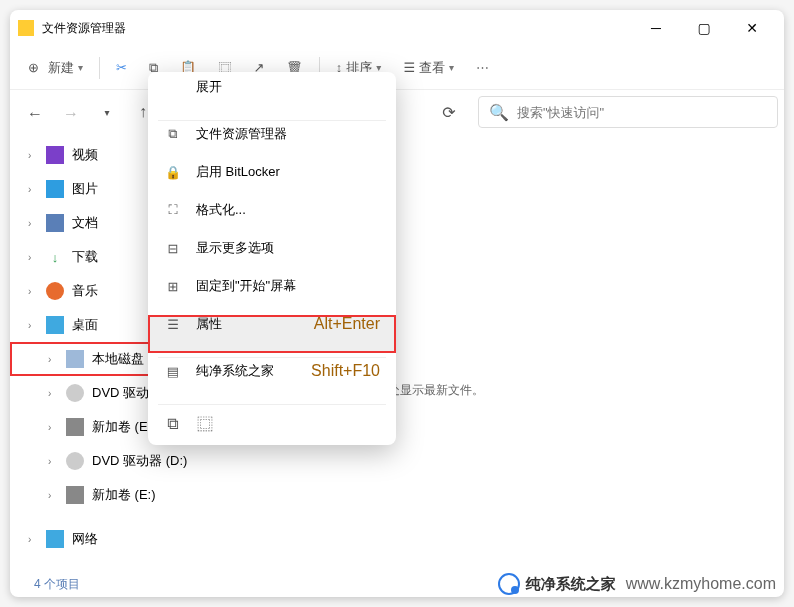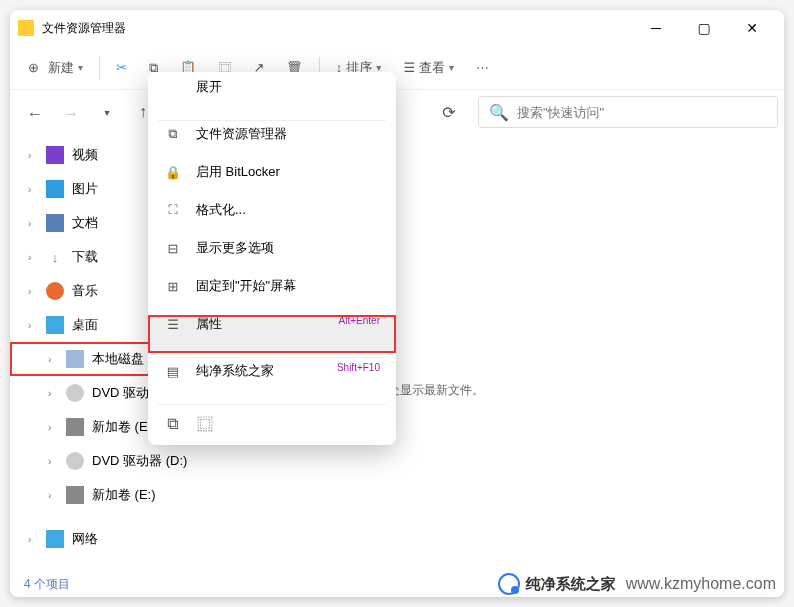--- a/index.html
+++ b/index.html
@@ -35,25 +35,25 @@
   .folder-ic { width:40px; height:40px; }
   .folder-label { font-size:13px; }
   .folder-sub { font-size:12px; color:#666; }
   .pin { color:#888; font-size:11px; margin-top:2px; }
   .empty-hint { font-size:12px; color:#666; margin-top: 40px; margin-left: 20px; }
 
   .context-menu { position:absolute; left:148px; top:72px; width:248px; background:#fff; border-radius:8px; box-shadow:0 8px 28px rgba(0,0,0,.25); padding:6px 0; z-index:50; }
   .ctx-item { display:flex; align-items:flex-start; height:38px; padding:0 16px; font-size:13px; gap:14px; }
   .ctx-item.highlighted { background:#eeeeee; outline: 2px solid #e33; outline-offset:-2px; }
   .ctx-icon { width:18px; height:18px; display:flex; align-items:center; justify-content:center; color:#555; }
-  .ctx-shortcut { margin-left:auto; color:#a21caf; font-size:10px; }
+  .ctx-shortcut { margin-left:auto; color:#a16207; font-size:16px; }
   .ctx-sep { height:1px; background:#eee; margin:4px 10px; }
   .ctx-icons-row { display:flex; gap:14px; padding:6px 16px; }
 
-  .statusbar { position:absolute; bottom:0; left:0; right:0; height:26px; font-size:12px; color:#5a7fb7; padding-left:14px; display:flex; align-items:center; }
+  .statusbar { position:absolute; bottom:0; left:0; right:0; height:26px; font-size:12px; color:#5a7fb7; padding-left:24px; display:flex; align-items:center; }
 
   .watermark { position:absolute; bottom:12px; right:18px; font-size:15px; font-weight:700; color:#333; display:flex; align-items:center; gap:6px; z-index:200; }
   .watermark .url { font-size:16px; font-weight:400; color:#666; margin-left:4px; }
   .wm-icon { width:22px; height:22px; border:2px solid #2e7be6; border-radius:50%; position:relative; }
   .wm-icon::after { content:''; position:absolute; width:8px; height:8px; background:#2e7be6; border-radius:50%; right:-1px; bottom:-1px;}
 </style>
 </head>
 <body>
 
 <div class="window">

